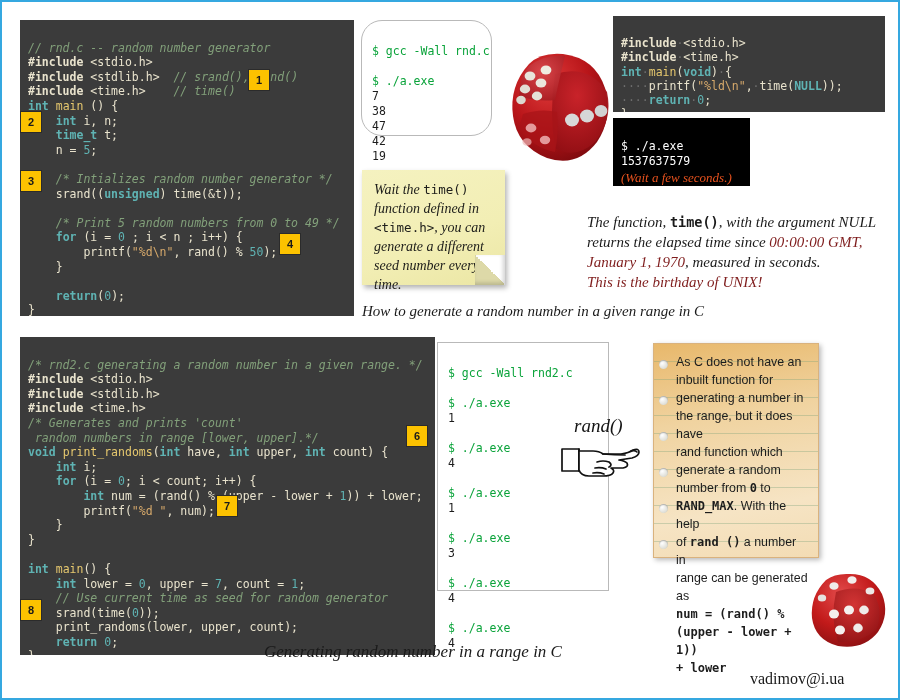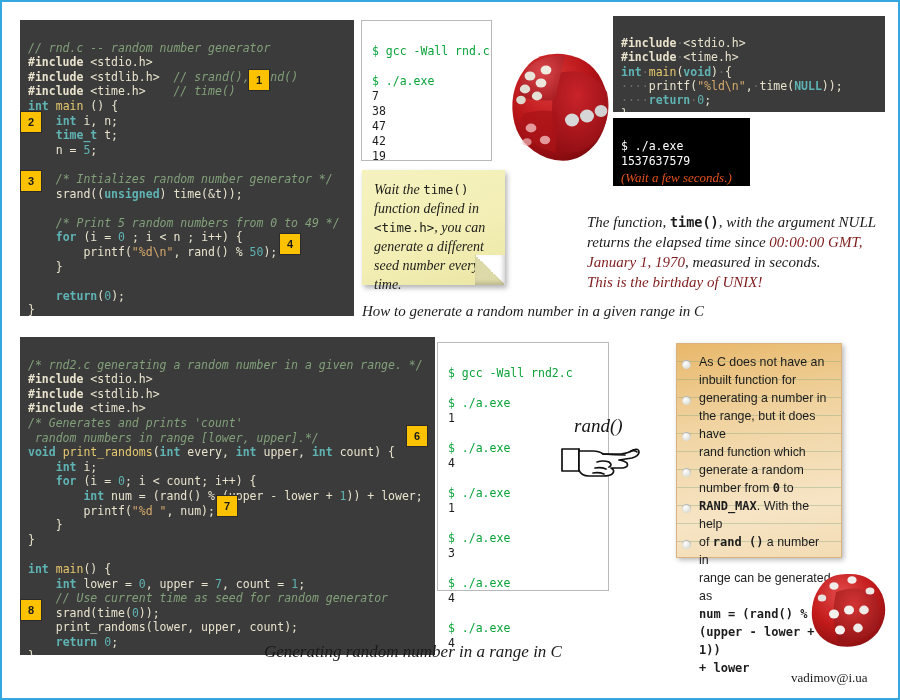--- a/index.html
+++ b/index.html
@@ -117,21 +117,20 @@
         rgba(255,255,255,0) 0 17px,
         rgba(120,160,120,.35) 17px 18px),
       linear-gradient(170deg,#e8b86b 0%,#f0d3a0 35%,#f6e4c4 75%,#f3dcb4 100%);
     border:1px solid #d9b27e;
     padding:9px 10px 26px 22px;
     font-family:"Liberation Sans",sans-serif;
     font-size:12.4px;
     line-height:18px;
     color:#1c1c1c;
     box-shadow:2px 2px 5px rgba(0,0,0,.28);
-    margin-left:23px;
   }
   .note-tan b{font-weight:bold;}
   .note-tan .mono{
     font-family:"DejaVu Sans Mono","Liberation Mono",monospace;
     font-size:12px;font-weight:bold;
   }
   .note-tan .holes{
     position:absolute;left:5px;top:16px;
     width:9px;height:200px;
   }
@@ -200,21 +199,21 @@
     <span class="pl">}</span>
 
     <span class="kw">return</span><span class="pl">(</span><span class="num">0</span><span class="pl">);</span>
 <span class="pl">}</span></div>
 
   <div class="badge" style="left:246px;top:67px;">1</div>
   <div class="badge" style="left:18px;top:109px;">2</div>
   <div class="badge" style="left:18px;top:168px;">3</div>
   <div class="badge" style="left:277px;top:231px;">4</div>
 
-  <div class="term-w" style="left:359px;top:18px;width:131px;height:141px;">
+  <div class="term-w" style="left:359px;top:18px;width:131px;height:116px;border-radius:21px;">
 <span class="g">$ gcc -Wall rnd.c</span>
 
 <span class="g">$ ./a.exe</span>
 <span>7</span>
 <span>38</span>
 <span>47</span>
 <span>42</span>
 <span>19</span></div>
 
   <div class="die" style="left:495px;top:28px;width:120px;height:140px;">
@@ -297,21 +296,21 @@
 
   <div class="caption" style="left:360px;top:301px;font-size:15px;">How to generate a random number in a given range in C</div>
 
   <div class="codeblock" style="left:18px;top:335px;width:415px;height:318px;">
 <span class="cm">/* rnd2.c generating a random number in a given range. */</span>
 <span class="pp">#include</span> <span class="pl">&lt;stdio.h&gt;</span>
 <span class="pp">#include</span> <span class="pl">&lt;stdlib.h&gt;</span>
 <span class="pp">#include</span> <span class="pl">&lt;time.h&gt;</span>
 <span class="cm">/* Generates and prints 'count'</span>
 <span class="cm"> random numbers in range [lower, upper].*/</span>
-<span class="kw">void</span> <span class="fn">print_randoms</span><span class="pl">(</span><span class="kw">int</span><span class="pl"> every, </span><span class="kw">int</span><span class="pl"> upper, </span><span class="kw">int</span><span class="pl"> count) {</span>
+<span class="kw">void</span> <span class="fn">print_randoms</span><span class="pl">(</span><span class="kw">int</span><span class="pl"> have, </span><span class="kw">int</span><span class="pl"> upper, </span><span class="kw">int</span><span class="pl"> count) {</span>
     <span class="kw">int</span> <span class="pl">i;</span>
     <span class="kw">for</span> <span class="pl">(i = </span><span class="num">0</span><span class="pl">; i &lt; count; i++) {</span>
         <span class="kw">int</span> <span class="pl">num = (rand() % (upper - lower + </span><span class="num">1</span><span class="pl">)) + lower;</span>
         <span class="pl">printf(</span><span class="str">"%d "</span><span class="pl">, num);</span>
     <span class="pl">}</span>
 <span class="pl">}</span>
 
 <span class="kw">int</span> <span class="fn">main</span><span class="pl">() {</span>
     <span class="kw">int</span> <span class="pl">lower = </span><span class="num">0</span><span class="pl">, upper = </span><span class="num">7</span><span class="pl">, count = </span><span class="num">1</span><span class="pl">;</span>
     <span class="cm">// Use current time as seed for random generator</span>
@@ -414,15 +413,15 @@
 
       <ellipse cx="32" cy="54" rx="5" ry="4.6" fill="#f4f0ee"></ellipse>
       <ellipse cx="47" cy="50" rx="5" ry="4.6" fill="#f4f0ee"></ellipse>
       <ellipse cx="62" cy="50" rx="4.8" ry="4.4" fill="#efebe9"></ellipse>
       <ellipse cx="38" cy="70" rx="5" ry="4.6" fill="#f4f0ee"></ellipse>
       <ellipse cx="56" cy="68" rx="4.8" ry="4.4" fill="#efebe9"></ellipse>
     </svg>
   </div>
 
   <div class="caption" style="left:262px;top:640px;font-size:17px;">Generating random number in a range in C</div>
-  <div class="caption" style="left:789px;top:668px;font-size:13px;font-style:normal;text-align:right;">vadimov@i.ua</div>
+  <div class="caption" style="left:748px;top:668px;font-size:16px;font-style:normal;text-align:right;">vadimov@i.ua</div>
 
 </div>
 
 </body></html>

